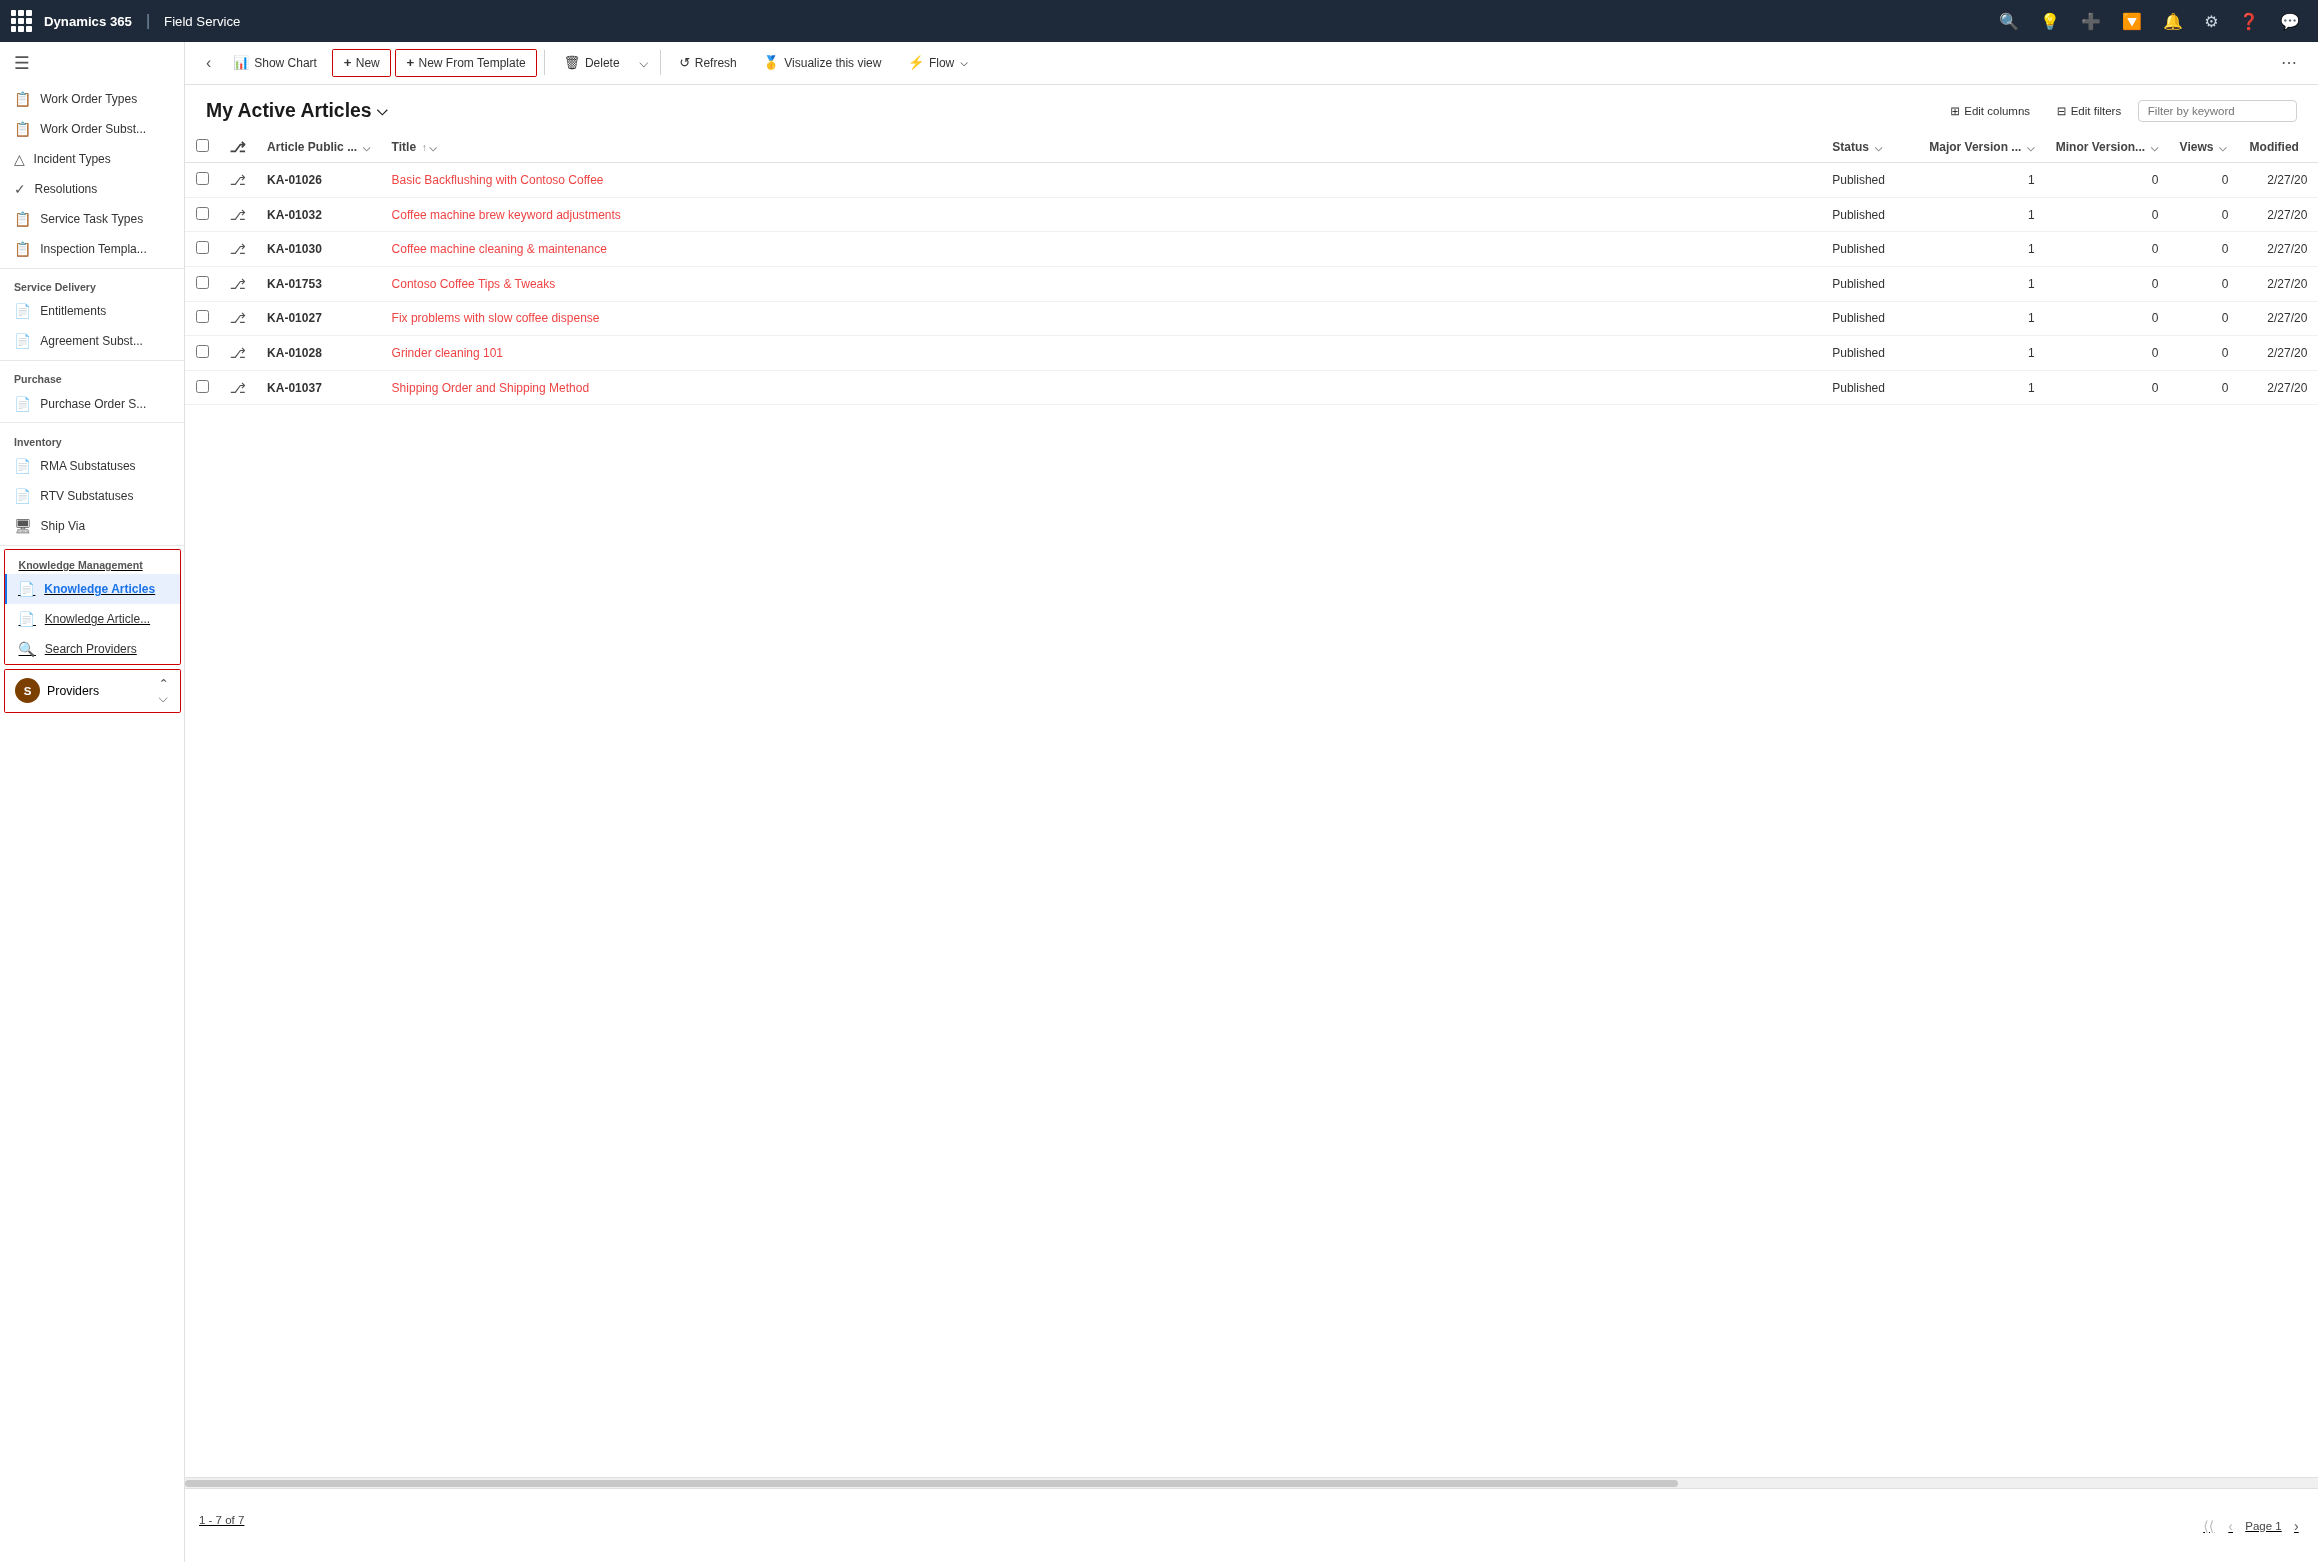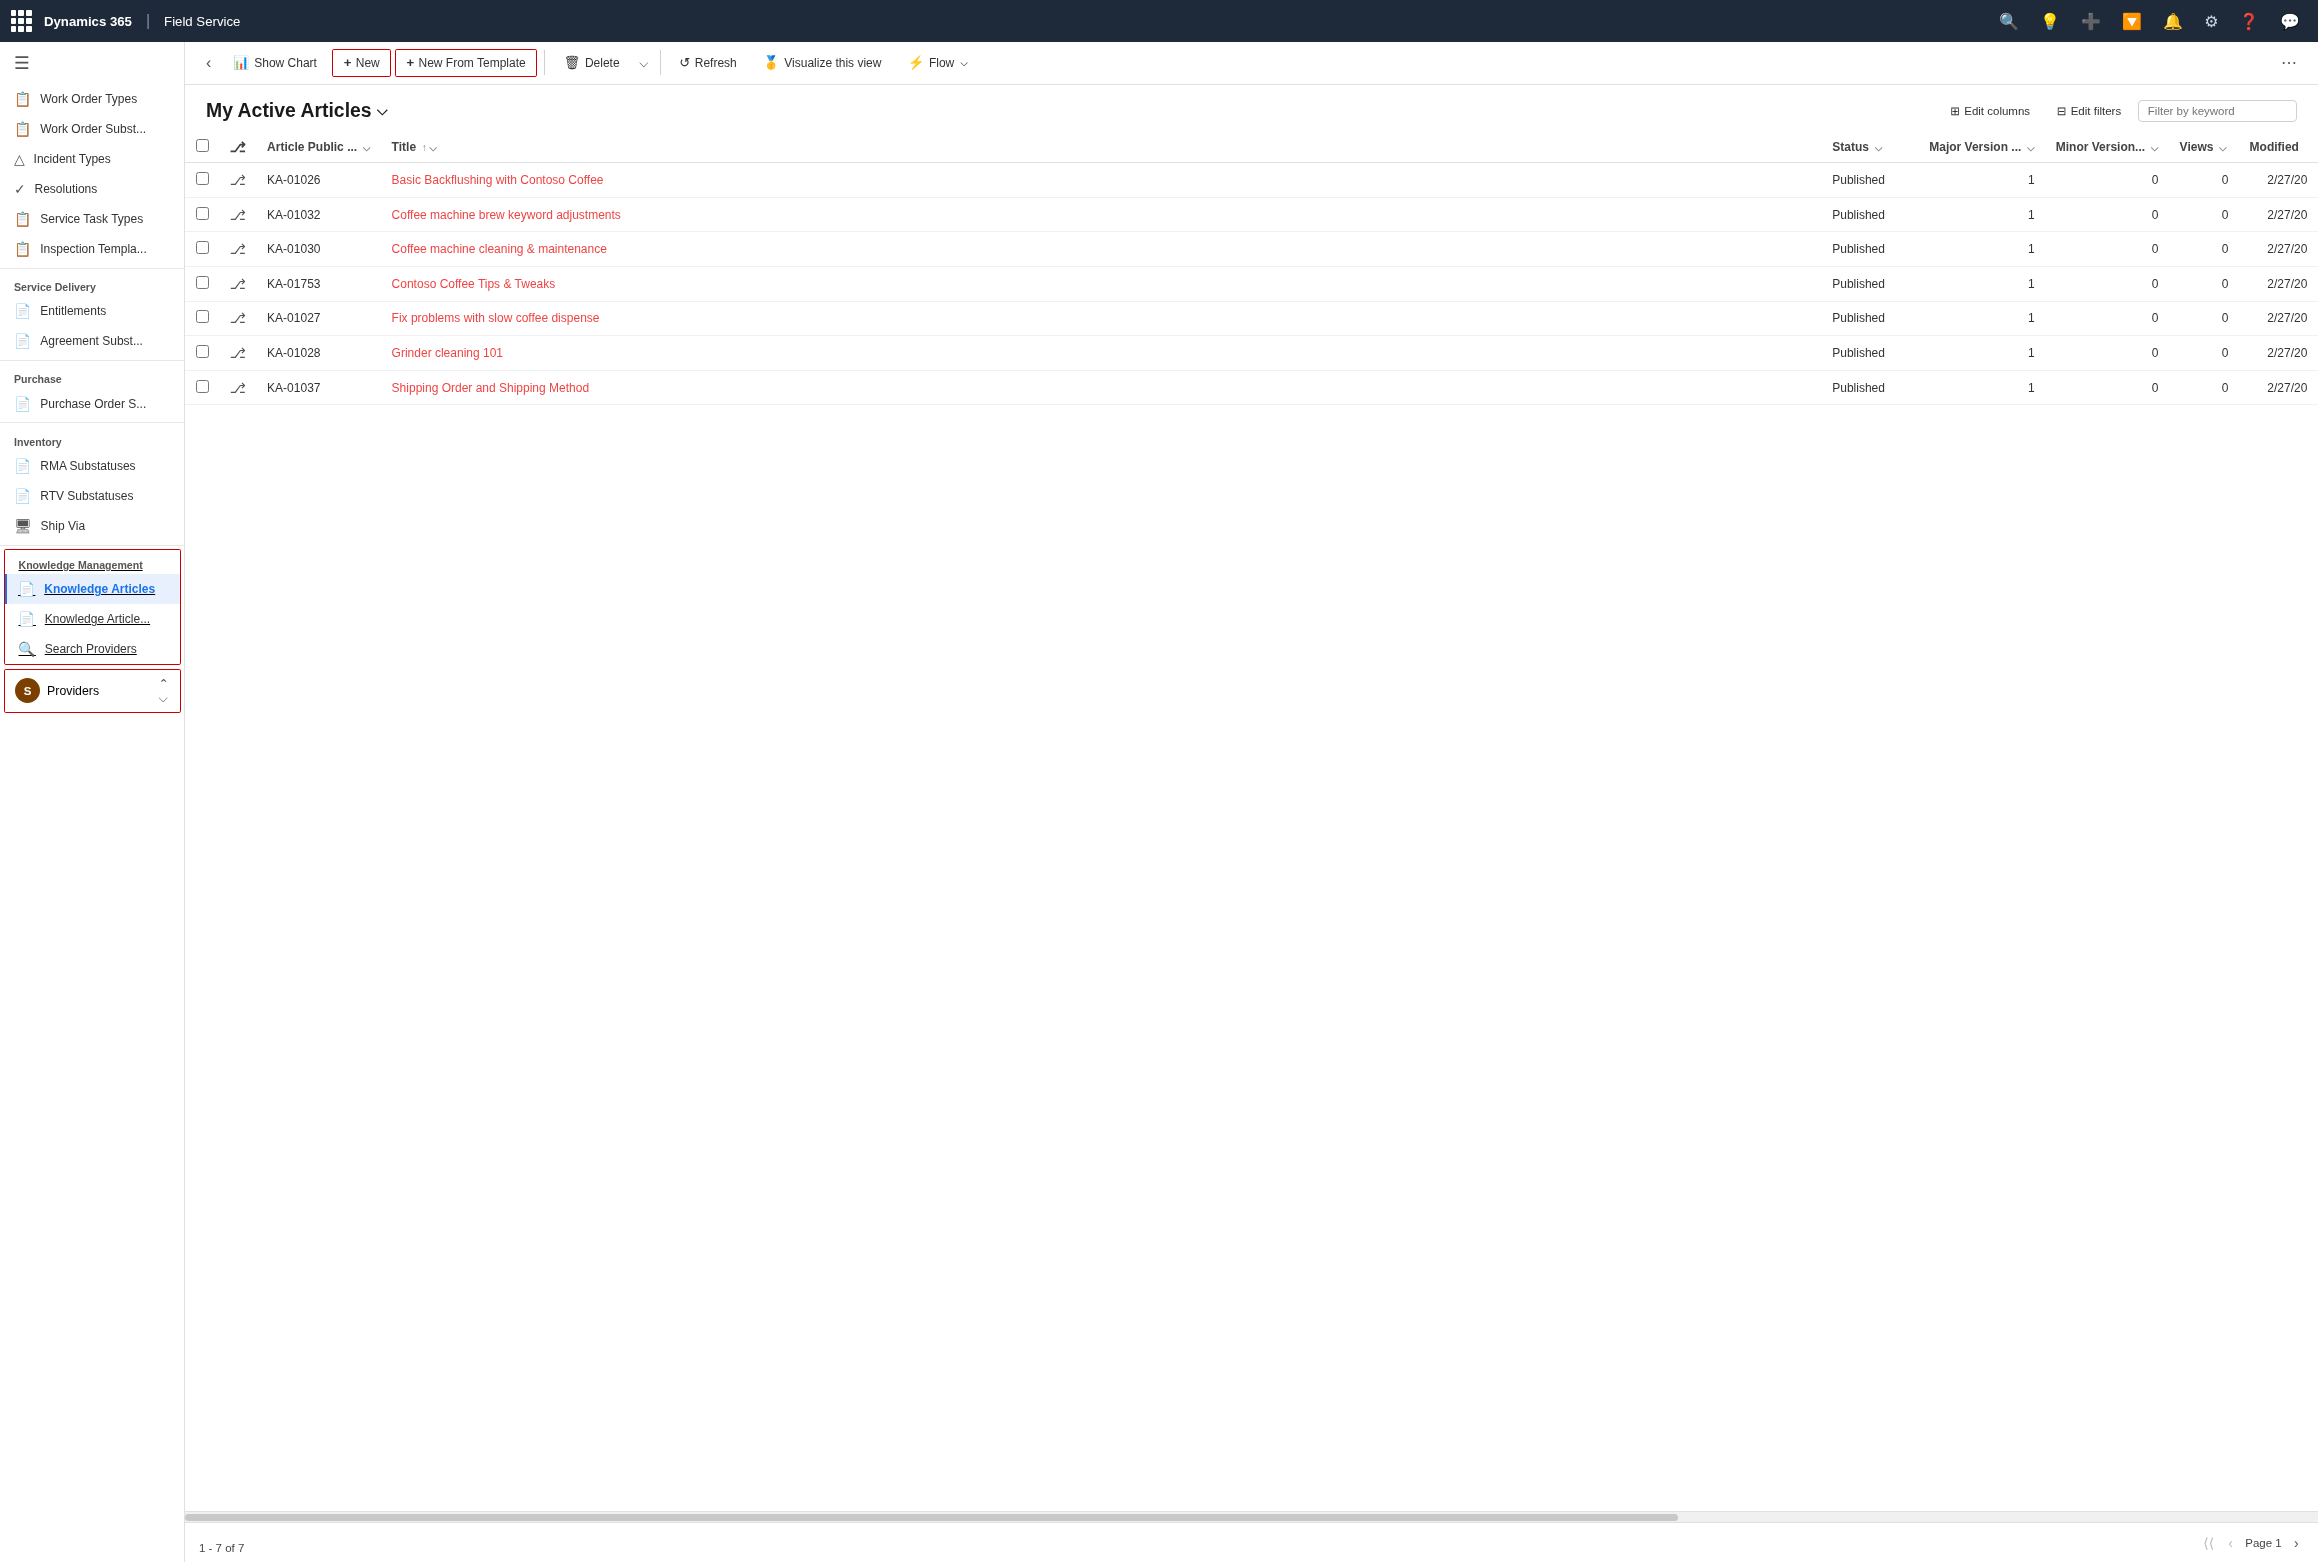--- a/index.html
+++ b/index.html
@@ -196,21 +196,21 @@
       border-bottom: 0.9px solid #f0f0f0;
       cursor: pointer;
     }
     .data-table td {
       padding: 8.8px 10.6px;
       color: #333;
     }
     .data-table td.link-cell { color: #ef4444; }
     .row-check { width: 32px; }
     .row-icon { width: 35px; }
-    .col-article { width: 88px; }
+    .col-article { width: 88px; font-weight: bold; }
     .col-title { }
     .col-status { width: 97px; }
     .col-major { width: 115px; text-align: right; }
     .col-minor { width: 115px; text-align: right; }
     .col-views { width: 70px; text-align: right; }
     .col-modified { width: 79px; text-align: right; }
 
     
     .hier-icon {
       display: inline-block;
@@ -232,26 +232,27 @@
       border-radius: 3.5px;
       position: absolute;
       top: 1.8px;
       left: 0;
       right: 30%;
     }
 
     
     .pagination-bar {
       display: flex;
-      align-items: flex-end;
+      align-items: flex-start;
       justify-content: space-between;
-      padding: 8px 14px;
+      padding: 25px 14px;
       border-top: 0.9px solid #e0e0e0;
       flex-shrink: 0;
       background: #fff;
+      text-decoration: underline;
     }
     .pagination-info { font-size: 11.5px; color: #444; }
     .pagination-controls { display: flex; align-items: center; gap: 3.5px; }
     .page-btn {
       background: none;
       border: none;
       cursor: pointer;
       font-size: 14px;
       color: #555;
       padding: 3.5px 5.3px;

